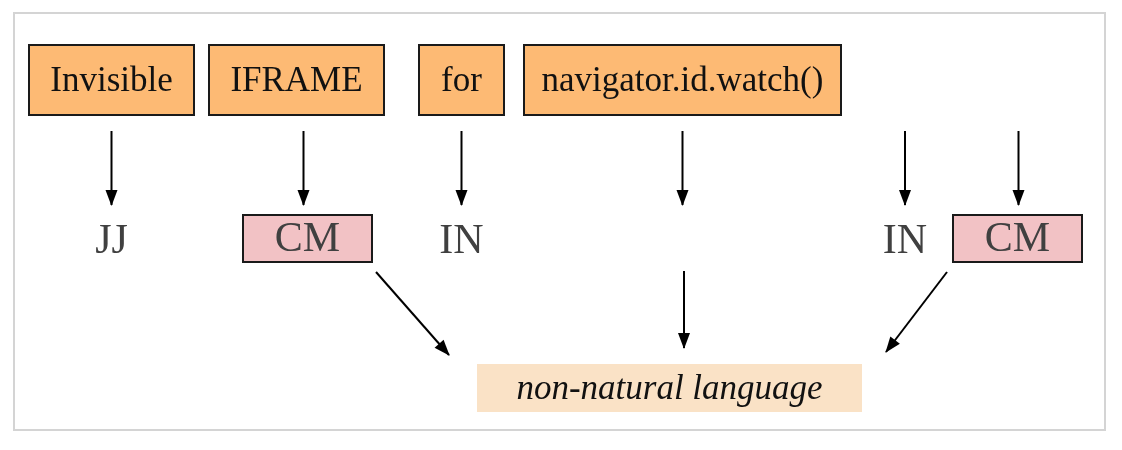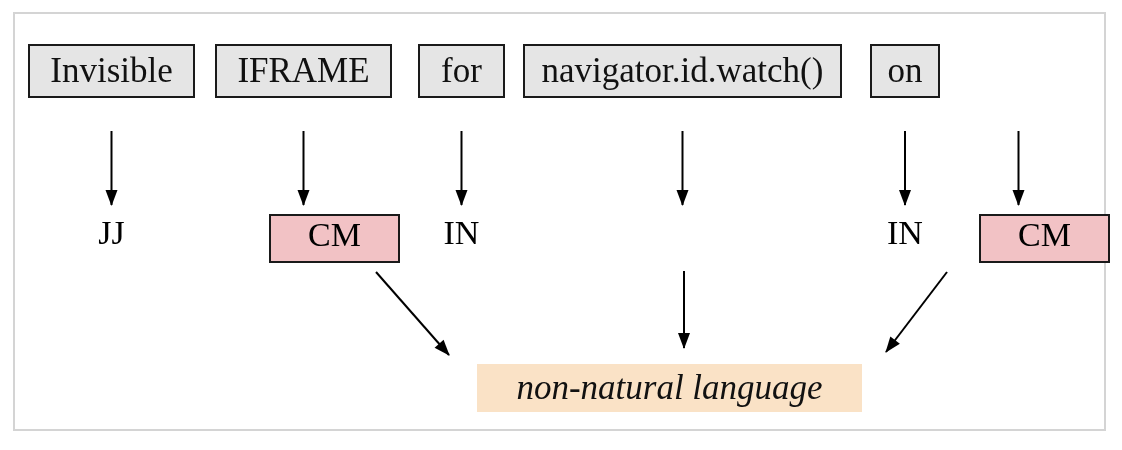--- a/index.html
+++ b/index.html
@@ -15,45 +15,44 @@
     position: absolute;
     left: 13px; top: 12px;
     width: 1093px; height: 419px;
     border: 2px solid #d4d4d4;
     box-sizing: border-box;
     background: #ffffff;
   }
   .wordbox {
     position: absolute;
     top: 44px;
-    height: 54px;
+    height: 72px;
     box-sizing: border-box;
-    background: #e5e5e5;
+    background: #fdba74;
     border: 2.5px solid #1a1a1a;
     display: flex;
     align-items: center;
     justify-content: center;
     font-size: 35px;
     color: #111111;
   }
   .tag {
     position: absolute;
     top: 214px;
     height: 49px;
     box-sizing: border-box;
     display: flex;
-    align-items: flex-start;
+    align-items: flex-end;
     justify-content: center;
-    font-size: 34px;
-    color: #000000;
+    font-size: 42px;
+    color: #404040;
   }
   .tag.boxed {
     background: #F2C2C5;
     border: 2.5px solid #1a1a1a;
-    margin-left: 27px;
   }
   .result {
     position: absolute;
     left: 477px; top: 364px;
     width: 385px; height: 48px;
     background: #FAE2C6;
     display: flex;
     align-items: center;
     justify-content: center;
     font-size: 35px;
@@ -73,31 +72,28 @@
 </head>
 <body>
 
 <div class="canvas">
 
   <div class="frame"></div>
 
   <div class="wordbox" style="left:28px;width:167px">
     <span>Invisible</span>
   </div>
-  <div class="wordbox" style="left:215px;width:177px">
+  <div class="wordbox" style="left:208px;width:177px">
     <span>IFRAME</span>
   </div>
   <div class="wordbox" style="left:418px;width:87px">
     <span>for</span>
   </div>
   <div class="wordbox" style="left:523px;width:319px">
     <span>navigator.id.watch()</span>
-  </div>
-  <div class="wordbox" style="left:870px;width:70px">
-    <span>on</span>
   </div>
 
   <svg class="arrows" width="1122" height="450" viewBox="0 0 1122 450" xmlns="http://www.w3.org/2000/svg">
     <defs>
       <marker id="ah" markerUnits="userSpaceOnUse" markerWidth="20" markerHeight="16" refX="16" refY="7" orient="auto">
         <path d="M1,1 L17,7 L1,13 z" fill="#000000"></path>
       </marker>
     </defs>
 
     <line x1="111.5" y1="131" x2="111.5" y2="205" marker-end="url(#ah)"></line>

